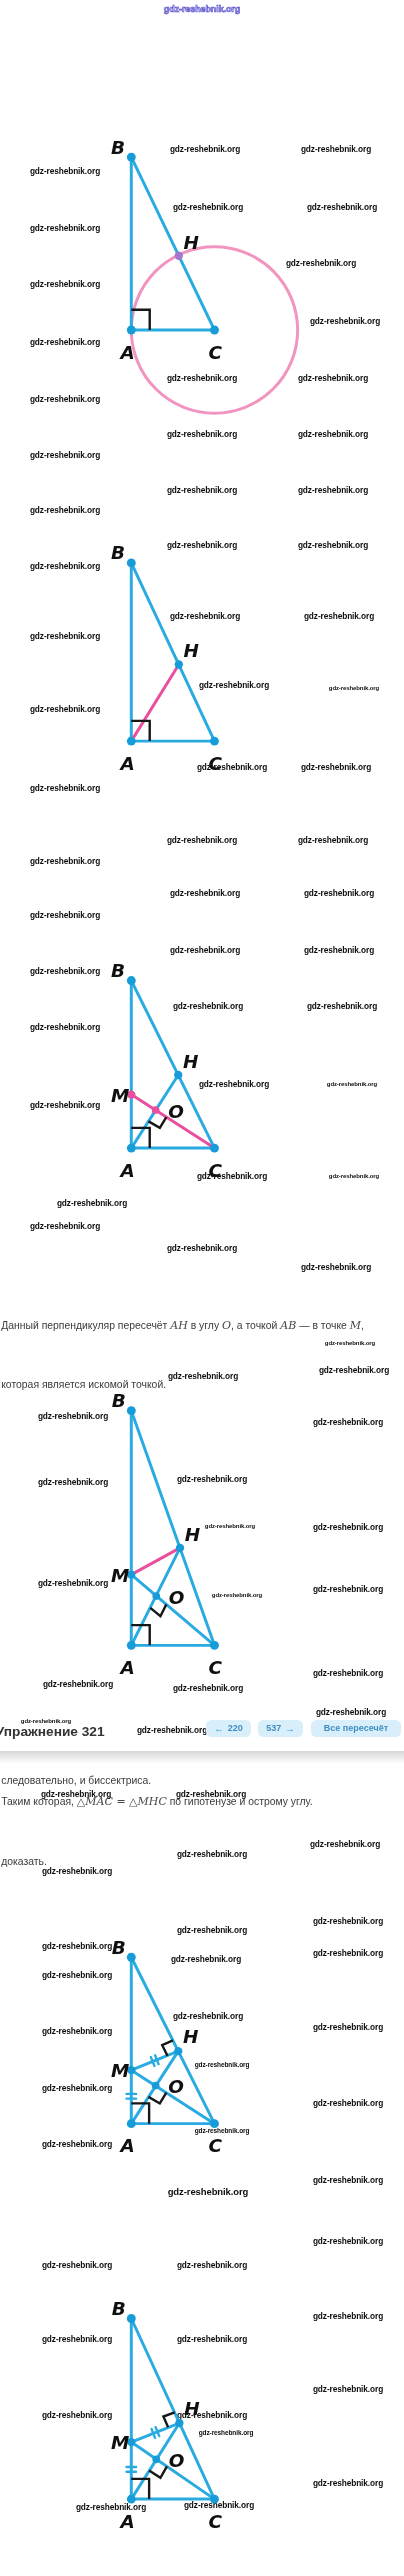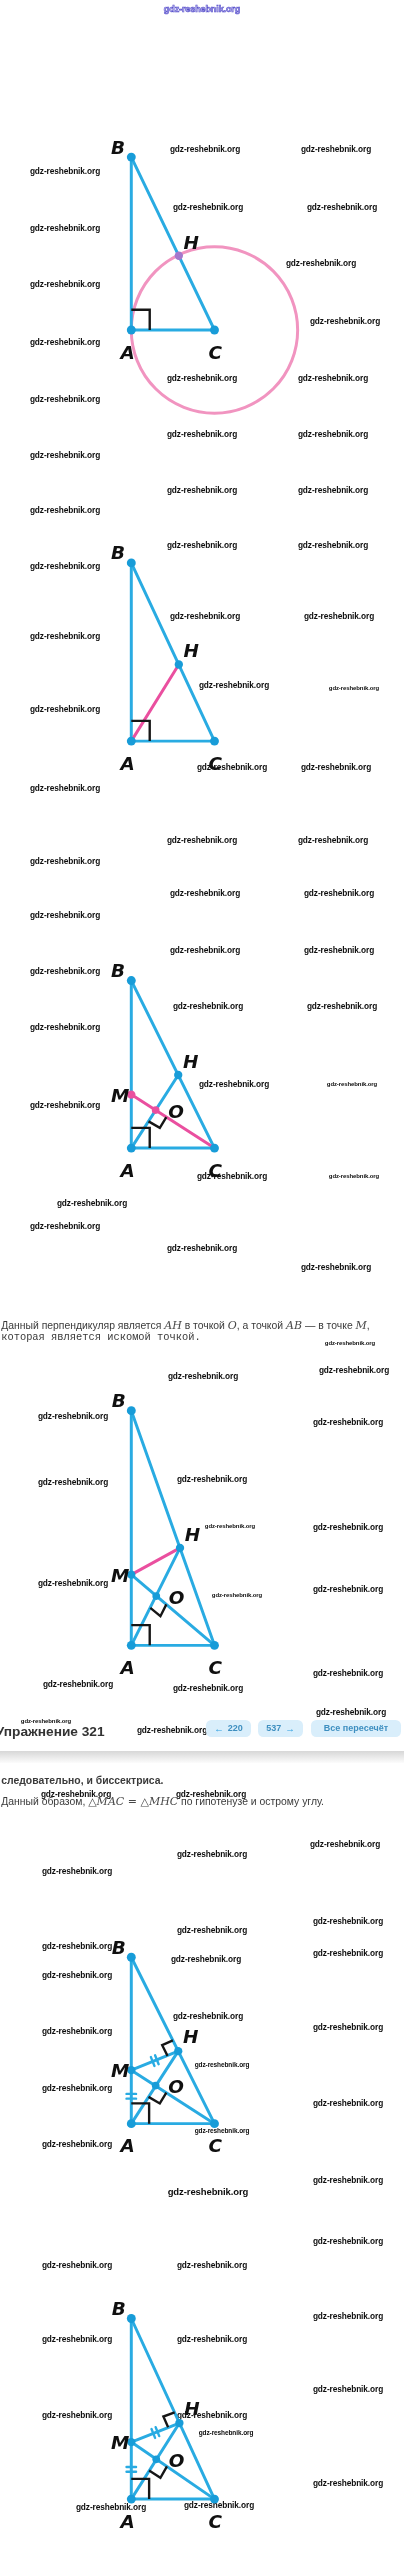--- a/index.html
+++ b/index.html
@@ -299,37 +299,38 @@
       <text class="pl" x="188" y="3894">B</text>
       <text class="pl" x="310" y="4062">H</text>
       <text class="pl" x="187" y="4120">M</text>
       <text class="pl" x="284" y="4150">O</text>
       <text class="pl" x="203" y="4252">A</text>
       <text class="pl" x="351" y="4252">C</text>
     </g>
   </svg>
 
   <div class="para" style="top:1319px;">
-    <span>Данный перпендикуляр является </span><span class="math">AH</span><span> в точкой </span><span class="math">O</span><span>, а точкой </span><span class="math">AB</span><span> — в точке </span><span class="math">M</span><span>,</span>
-  </div>
-  <div class="para" style="top:1331px;font-family:Liberation Mono, monospace;">которая является искомой точкой.</div>
+    <span>Данный перпендикуляр пересечёт </span><span class="math">AH</span><span> в углу </span><span class="math">O</span><span>, а точкой </span><span class="math">AB</span><span> — в точке </span><span class="math">M</span><span>,</span>
+  </div>
+  <div class="para" style="top:1378px;">которая является искомой точкой.</div>
 
   <div class="nav-title">Упражнение 321</div>
   <div class="nav-btn" id="btn-prev">
     <span class="arr">←</span>
     <span>220</span>
   </div>
   <div class="nav-btn" id="btn-next">
     <span>537</span>
     <span class="arr">→</span>
   </div>
   <div class="nav-btn" id="btn-all">
     <span>Все пересечёт</span>
   </div>
   <div class="divider"></div>
 
-  <div class="para" style="top:1774px;font-weight:bold;">следовательно, и биссектриса.</div>
+  <div class="para" style="top:1774px;">следовательно, и биссектриса.</div>
   <div class="para" style="top:1795px;">
-    <span>Данный образом, </span><span class="math">△MAC = △MHC</span><span> по гипотенузе и острому углу.</span>
-  </div>
+    <span>Таким которая, </span><span class="math">△MAC = △MHC</span><span> по гипотенузе и острому углу.</span>
+  </div>
+  <div class="para" style="top:1855px;">доказать.</div>
 
 </div>
 
 
 </body></html>

